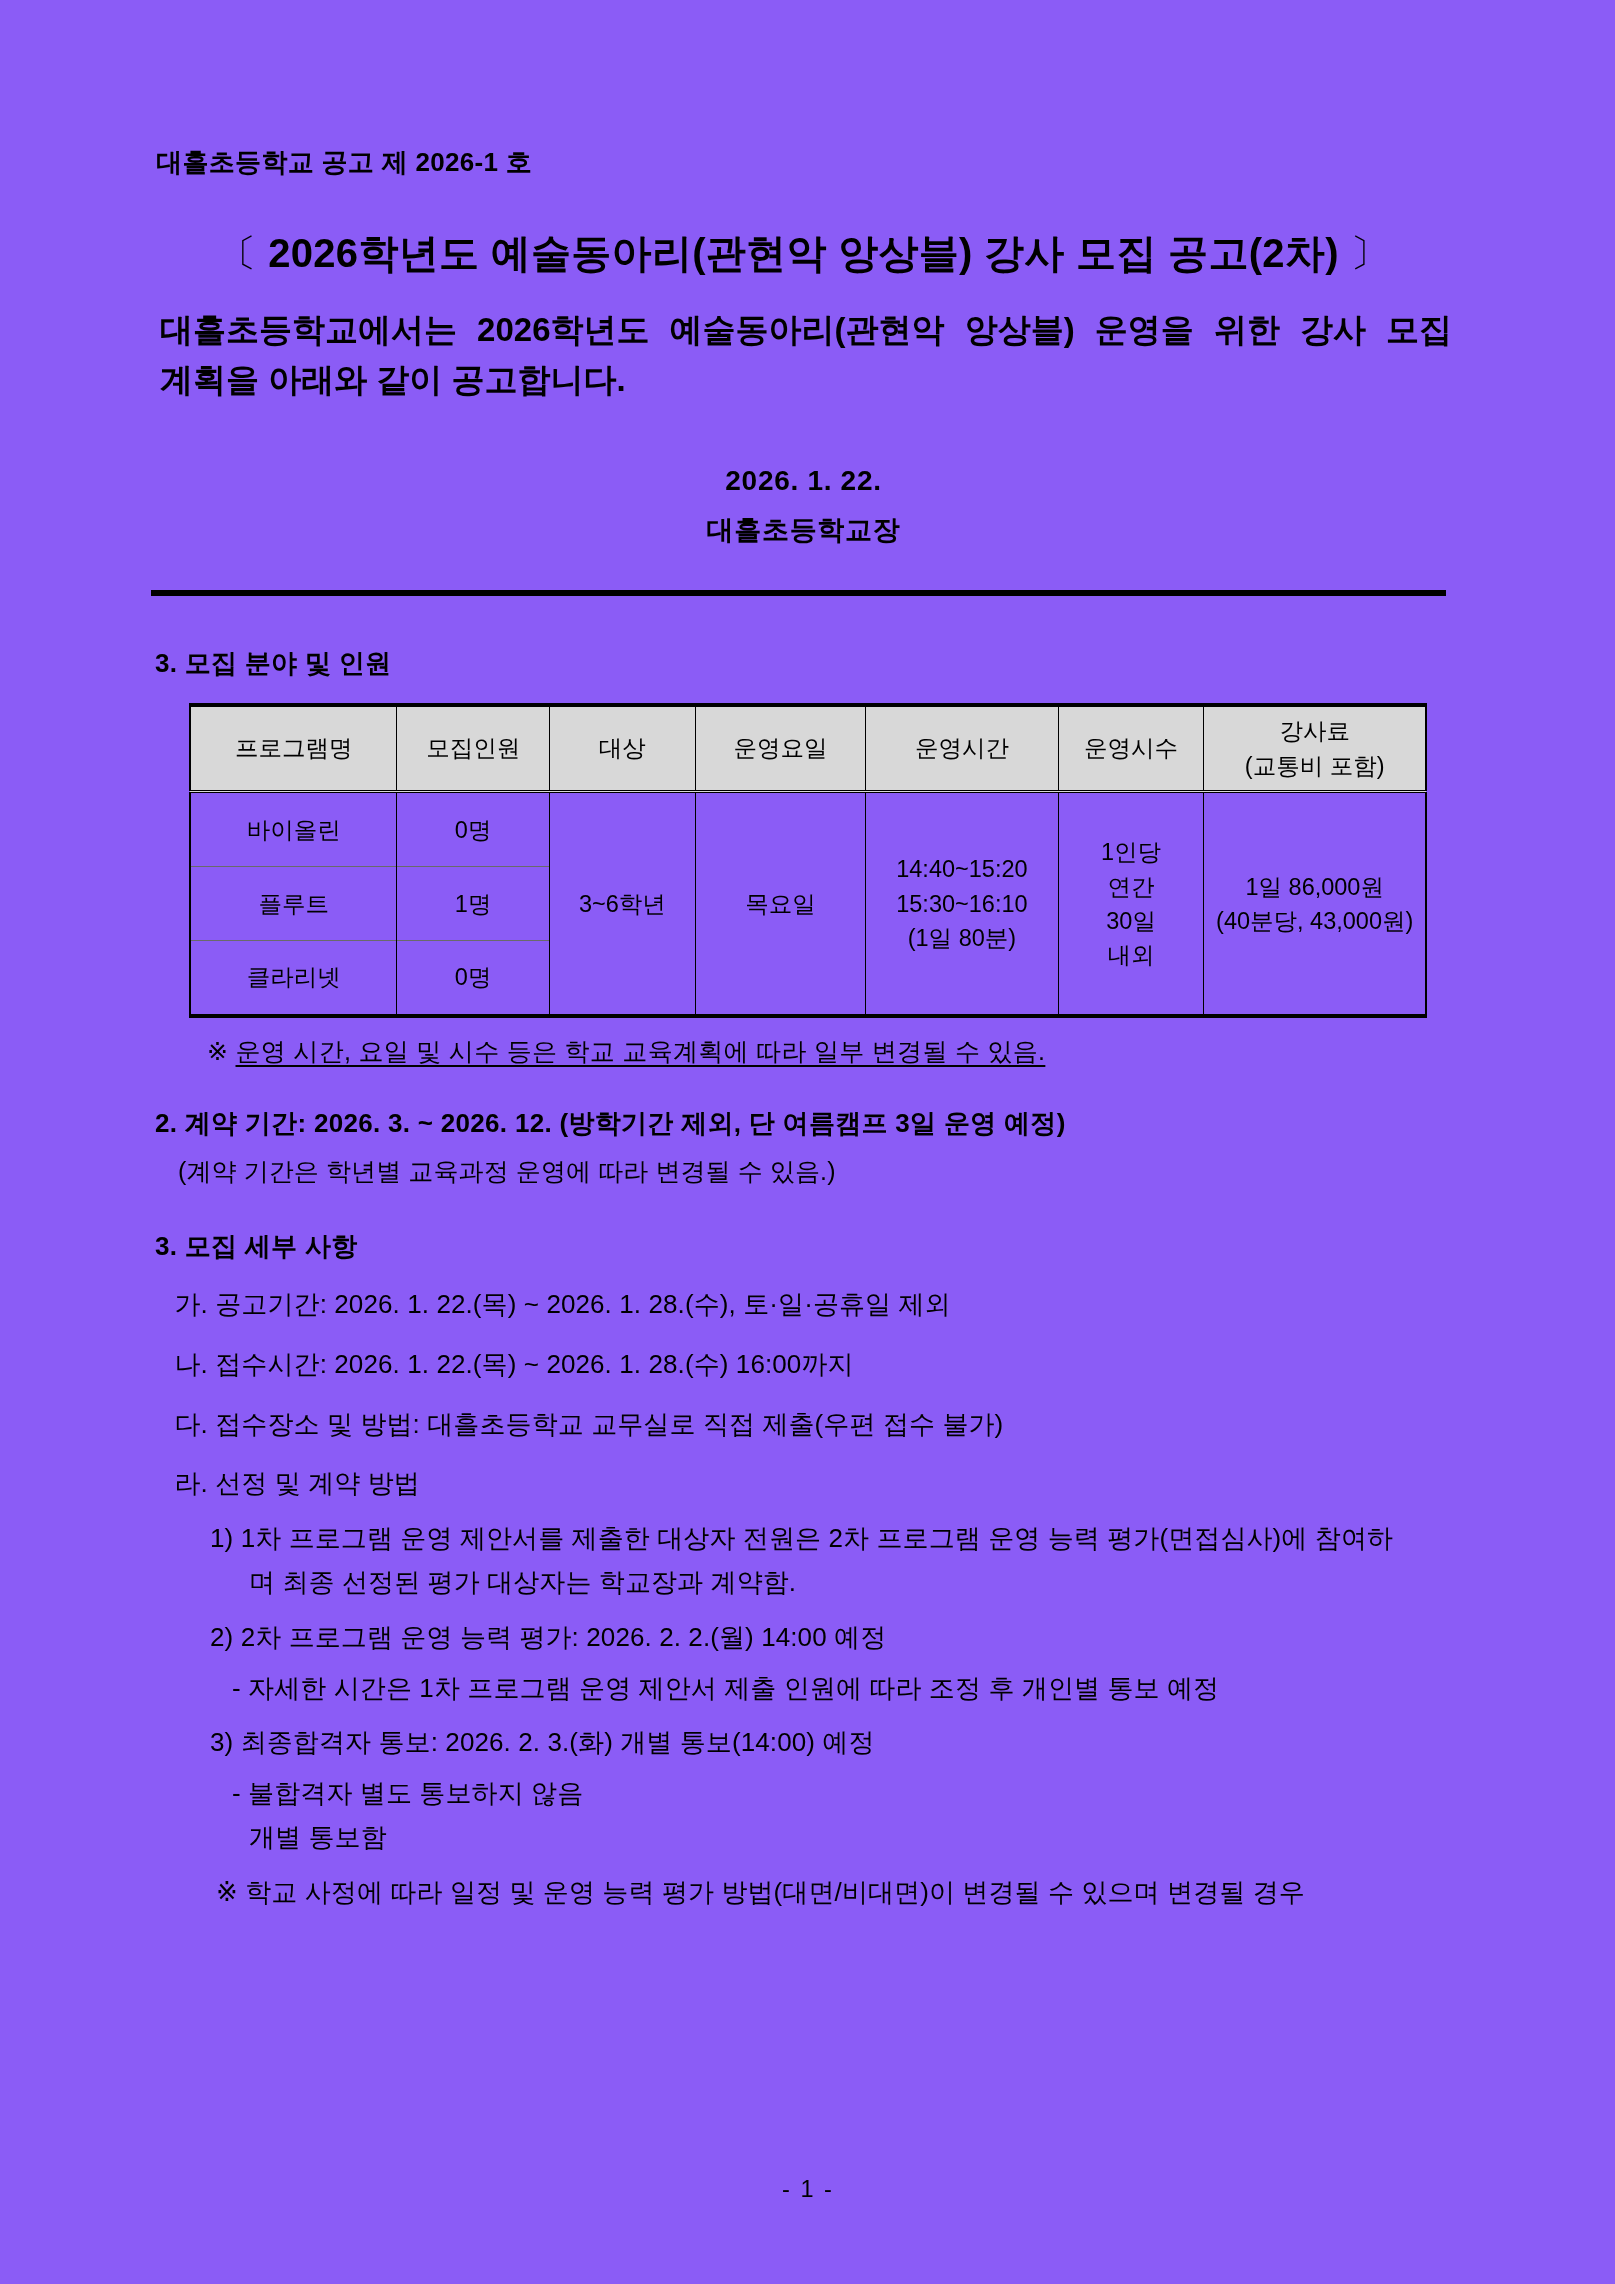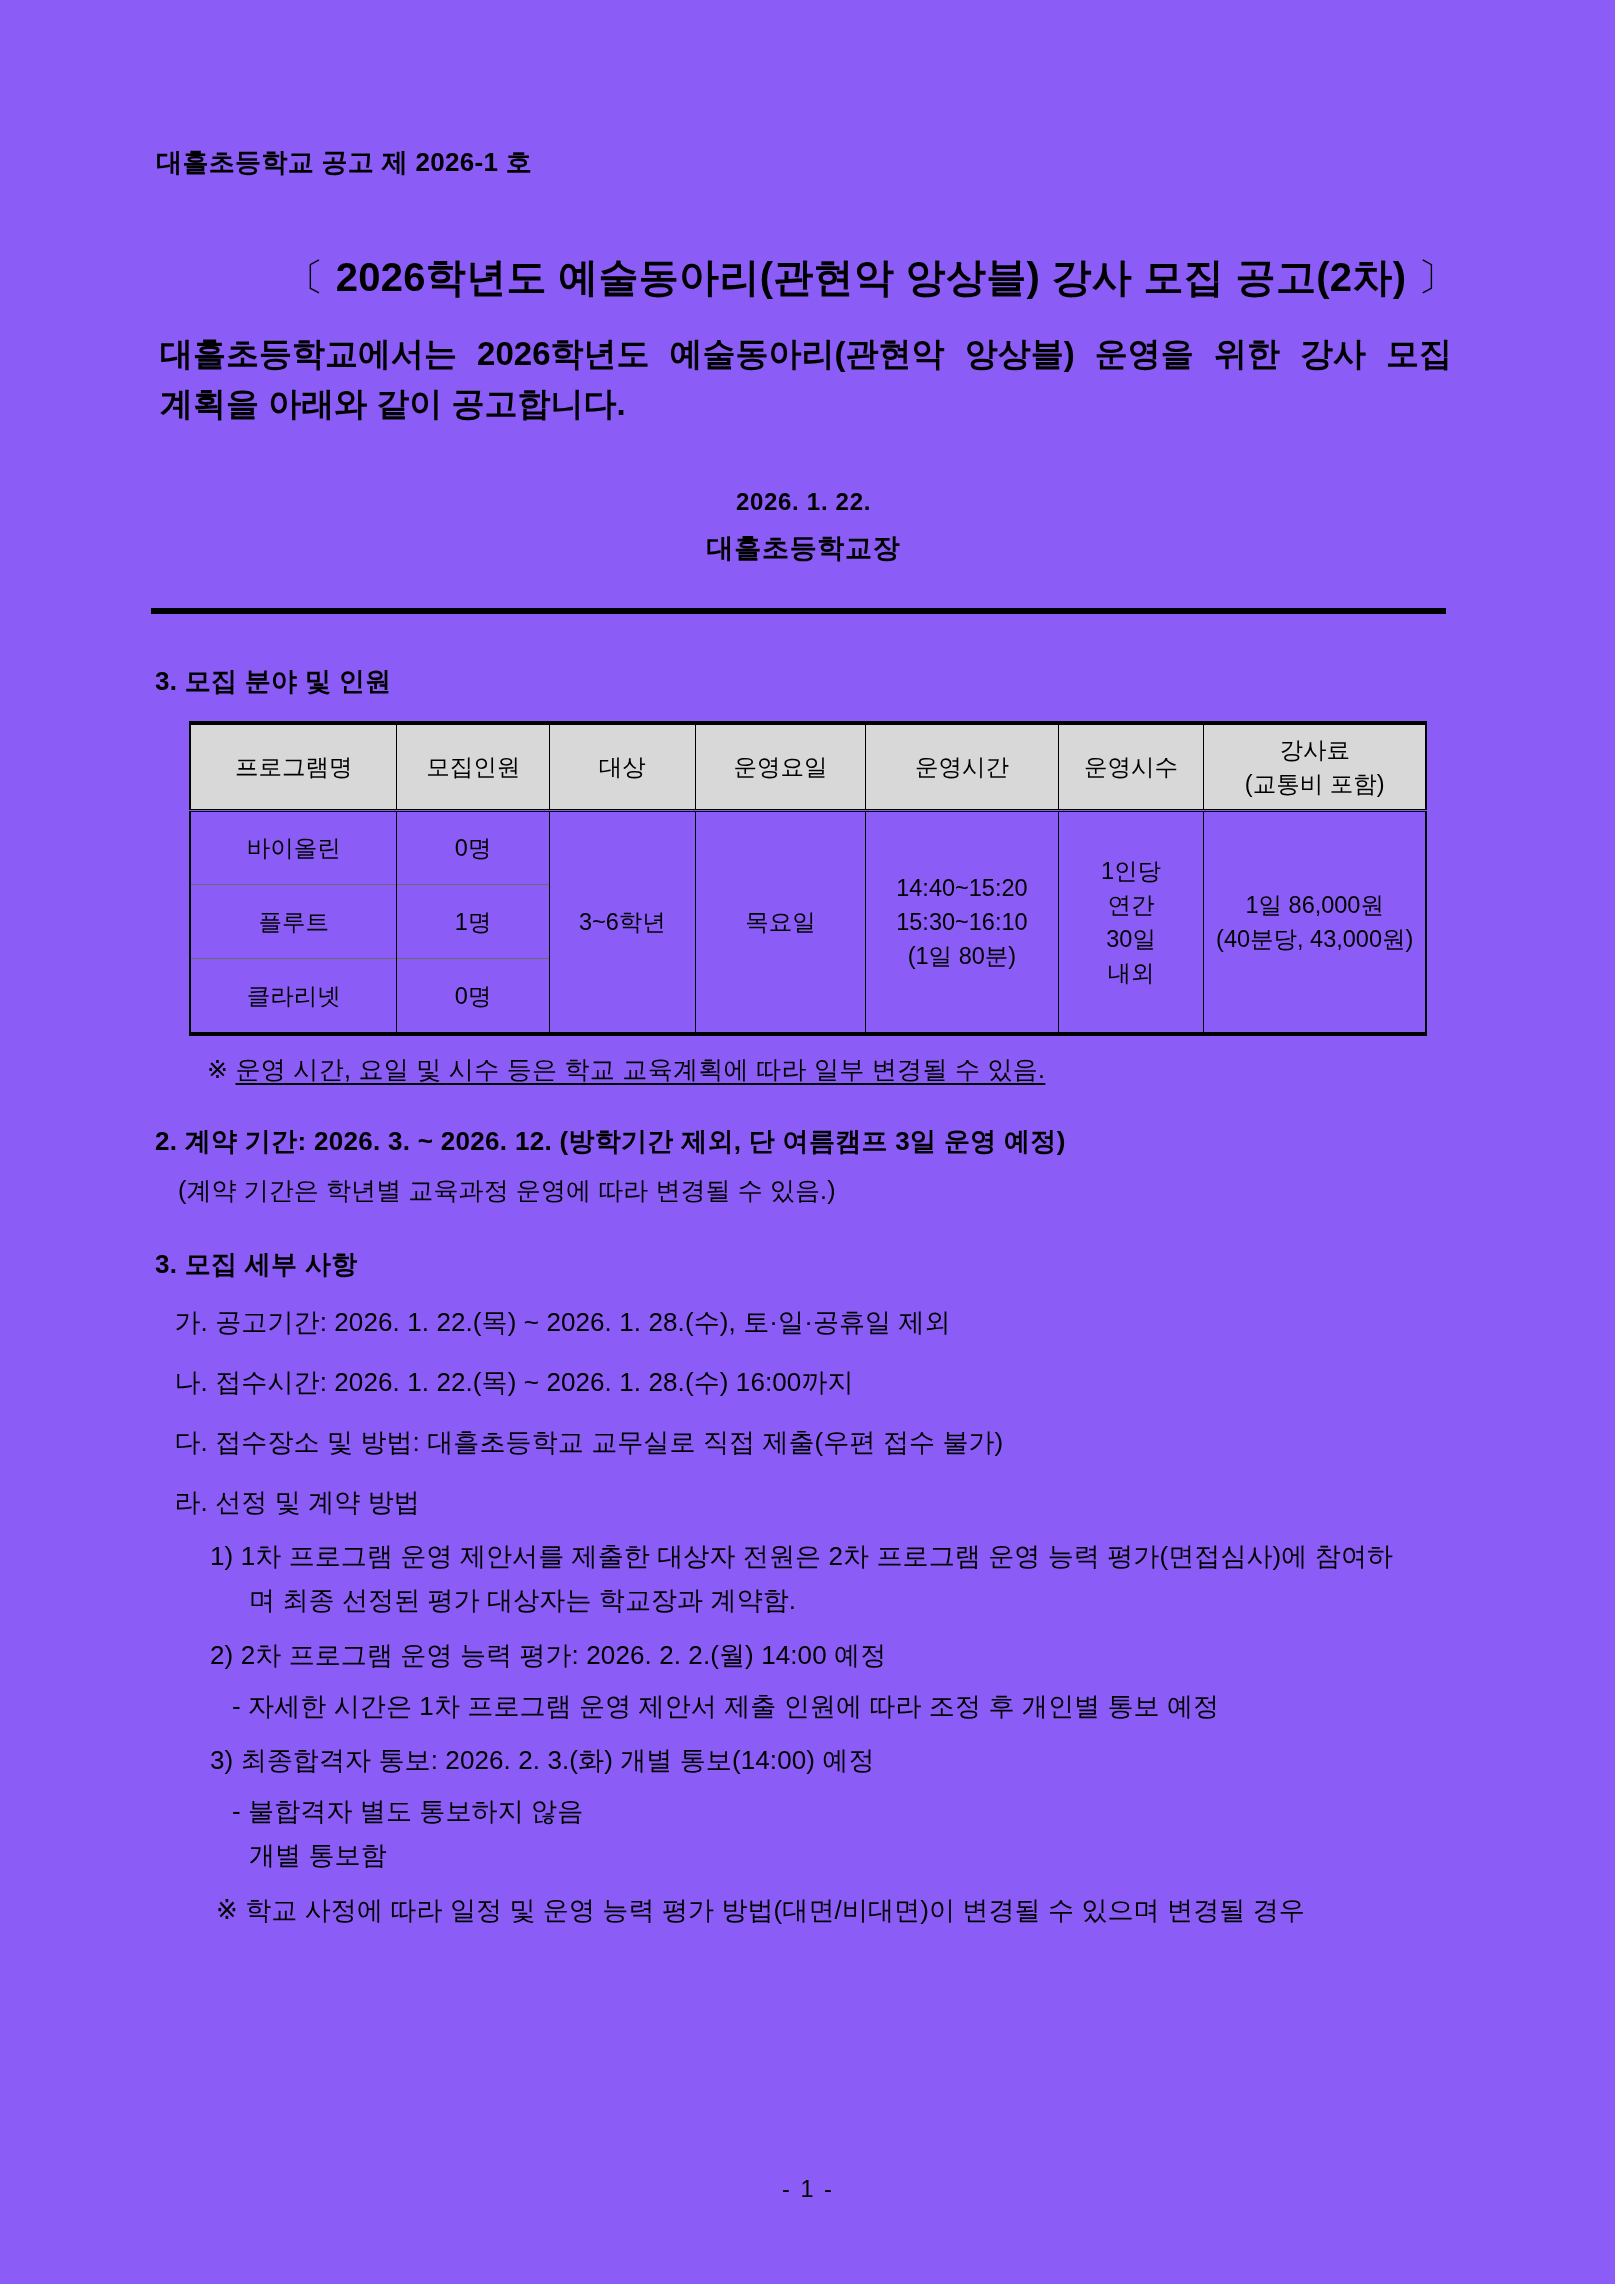--- a/index.html
+++ b/index.html
@@ -26,25 +26,25 @@
   
   .doc-number {
     font-size: 26px;
     font-weight: 700;
     letter-spacing: 0.3px;
     line-height: 1.2;
     margin: 0 0 0 5.2px;
   }
 
   .title-line {
-    text-align: right;
+    text-align: center;
     font-size: 40px;
     font-weight: 700;
     letter-spacing: 0.3px;
-    margin-top: 72px;
+    margin-top: 48px;
     white-space: nowrap;
   }
   .title-bracket {
     font-weight: 400;
     font-size: 38px;
     vertical-align: 1.3px;
   }
 
   .lead {
     font-size: 33px;
@@ -56,21 +56,21 @@
     text-justify: inter-character;
     padding: 0 3.9px 0 9px;
     word-break: keep-all;
   }
 
   .date-block {
     text-align: center;
     margin-top: 56px;
   }
   .date-line {
-    font-size: 24px;
+    font-size: 28px;
     font-weight: 700;
     line-height: 1.45;
     letter-spacing: 0.7px;
   }
   .issuer-line {
     font-size: 27px;
     font-weight: 700;
     line-height: 1.45;
     margin-top: 9px;
     letter-spacing: 0.7px;

